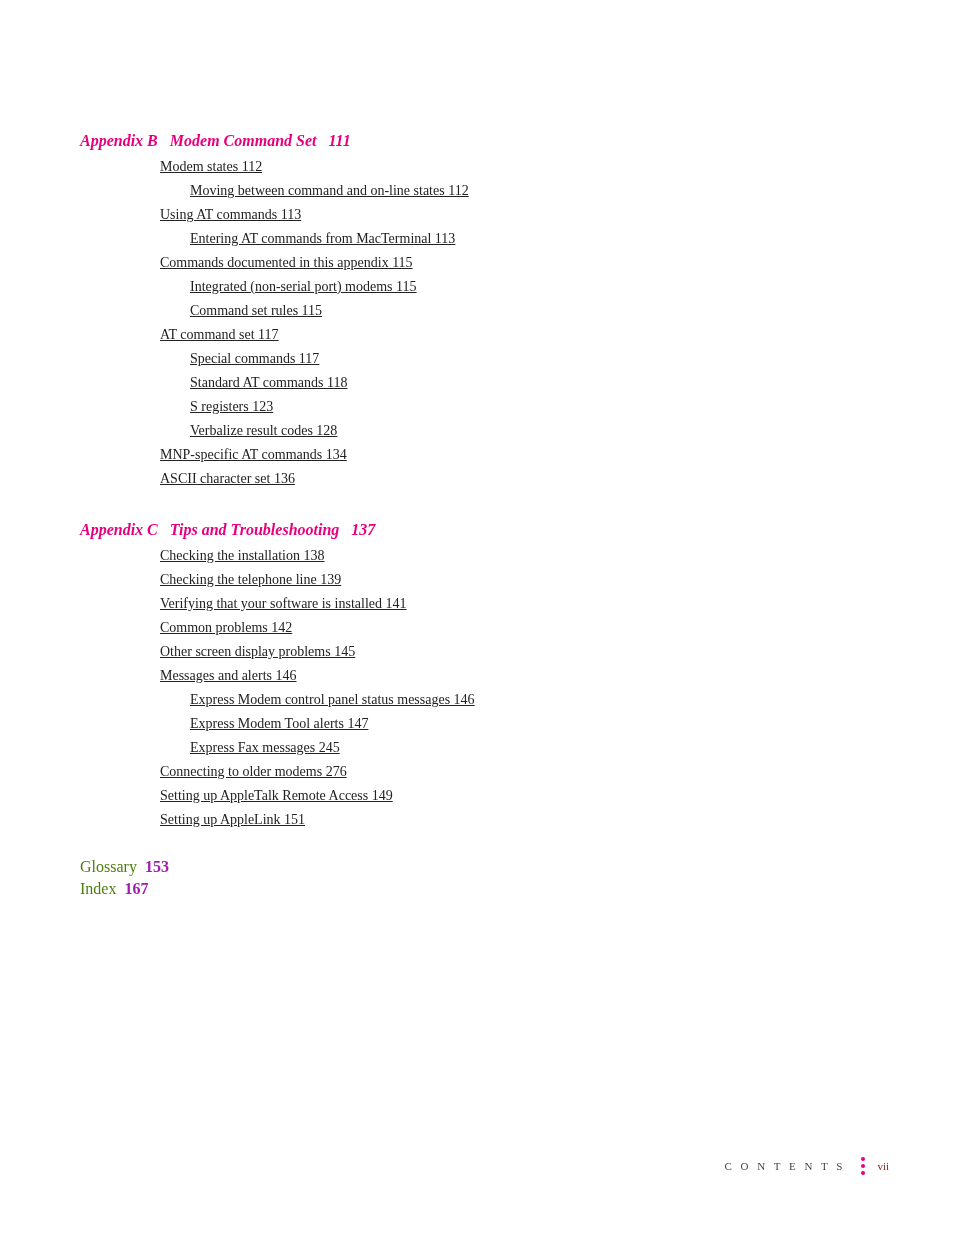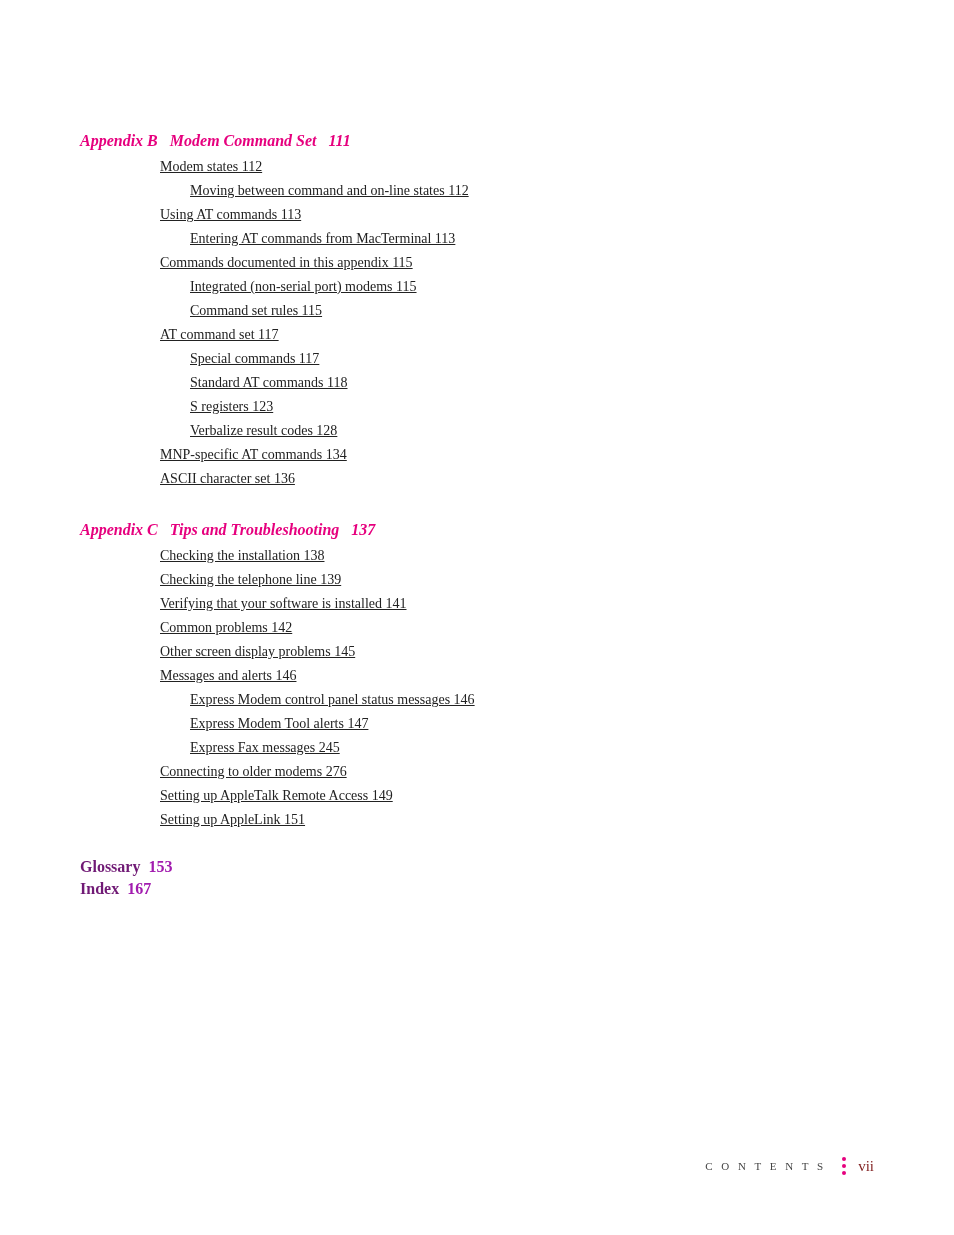--- a/index.html
+++ b/index.html
@@ -52,41 +52,41 @@
 
     .toc-entry.level2 {
       margin-left: 30px;
     }
 
     .toc-standalone {
       margin-top: 20px;
     }
 
     .standalone-heading {
-      color: #701a75;
+      color: #4d7c0f;
       font-size: 16px;
-      font-weight: bold;
+      font-weight: normal;
       display: inline;
     }
 
     .standalone-page {
       color: #a21caf;
       font-size: 16px;
       font-weight: bold;
       margin-left: 8px;
     }
 
     .standalone-line {
       margin-bottom: 4px;
     }
 
     .footer {
       position: absolute;
       bottom: 60px;
-      right: 80px;
+      right: 65px;
       display: flex;
       align-items: center;
       gap: 12px;
     }
 
     .footer-label {
       font-size: 11px;
       letter-spacing: 3px;
       color: #444;
       font-variant: small-caps;
@@ -101,21 +101,21 @@
     }
 
     .footer-dot {
       width: 4px;
       height: 4px;
       background: #e6007e;
       border-radius: 50%;
     }
 
     .footer-page {
-      font-size: 15px;
+      font-size: 11px;
       color: #7f1d1d;
     }
   </style>
 </head>
 <body>
 
 <div class="page-container">
 
   <div class="toc-section">
     <div class="appendix-heading">

